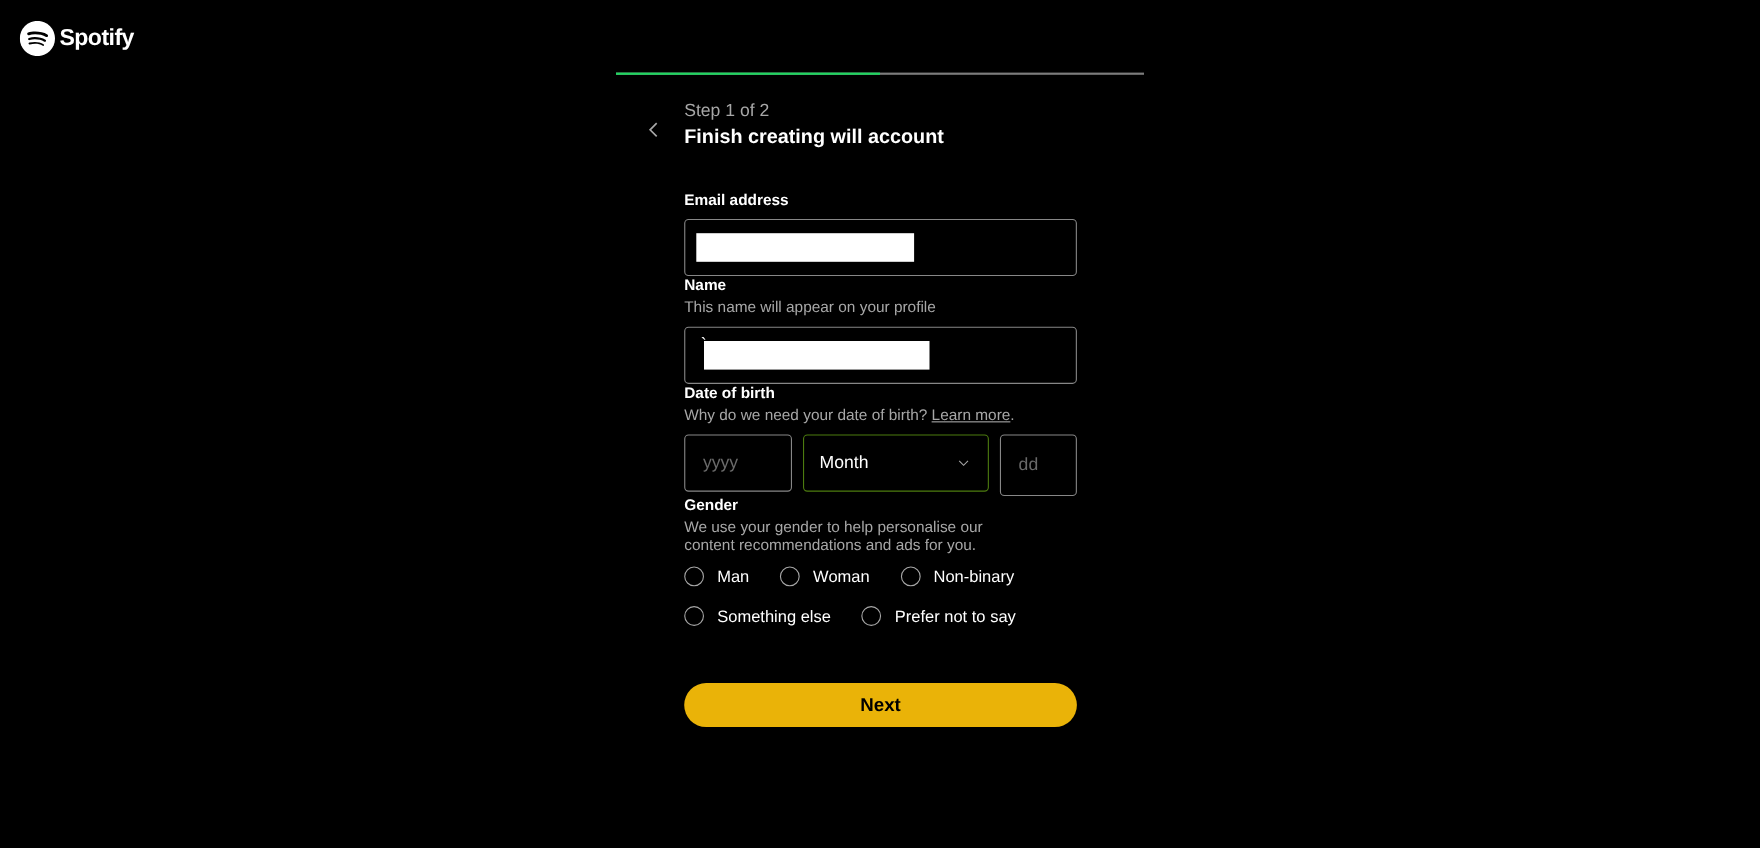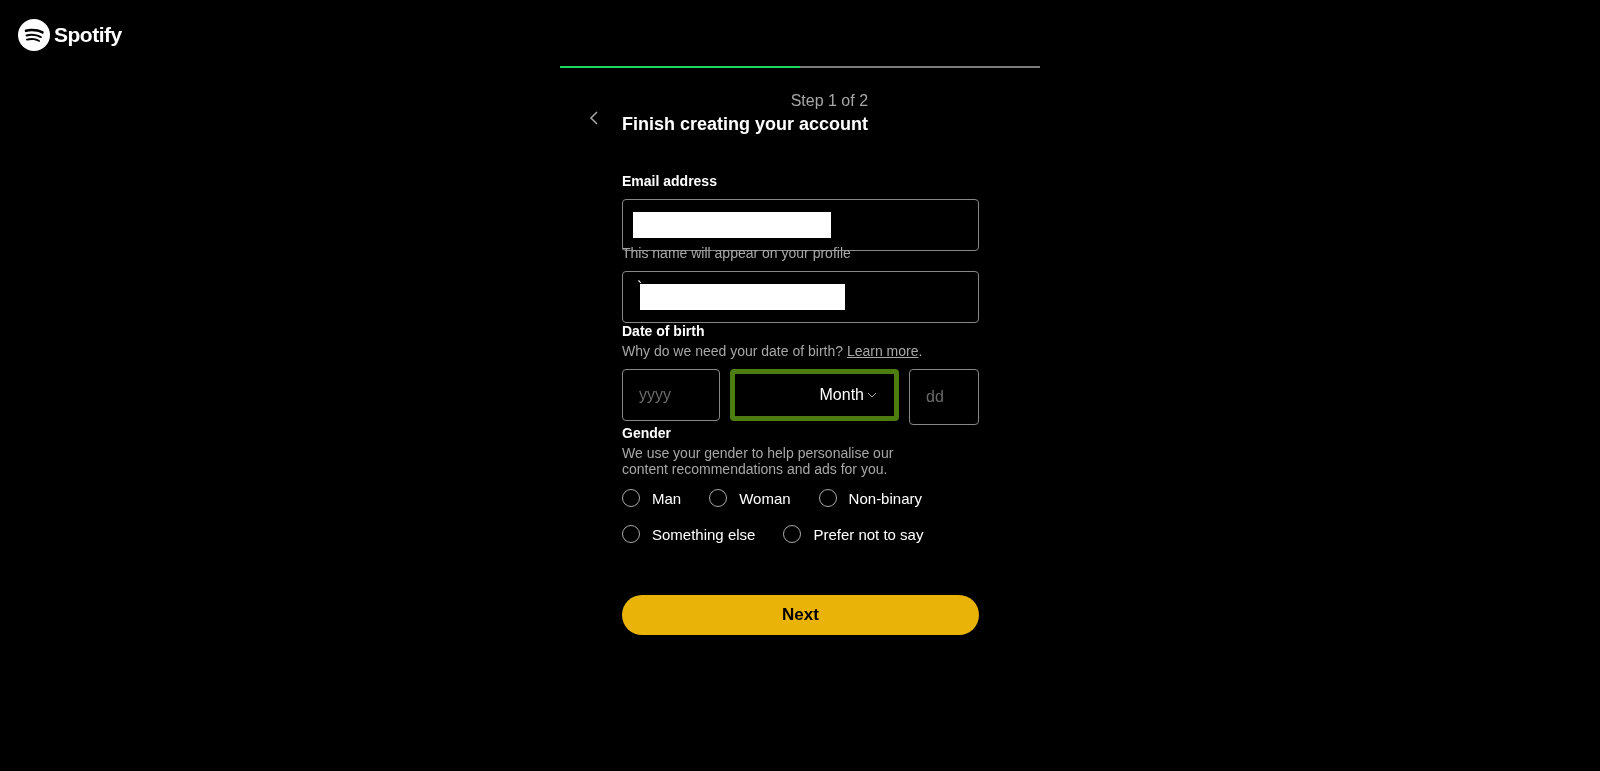--- a/index.html
+++ b/index.html
@@ -48,21 +48,20 @@
       height: 100%;
       width: 50%;
       background: #1ed760;
     }
     .step-head {
       display: flex;
       align-items: flex-start;
       gap: 16px;
       margin-bottom: 38px;
       margin-left: 22px;
-      text-align: right;
     }
     .back-chevron {
       width: 24px;
       height: 24px;
       color: #a7a7a7;
       margin-top: 14px;
       cursor: pointer;
     }
     .step-label {
       color: #a7a7a7;
@@ -123,28 +122,28 @@
       font-size: 16px;
       padding: 0 16px;
     }
     .dob-year::placeholder, .dob-day::placeholder {
       color: #6a6a6a;
     }
     .dob-month {
       flex: 1;
       height: 52px;
       background: transparent;
-      border: 5px solid #4d7c0f;
+      border: 1px solid #4d7c0f;
       border-radius: 4px;
       color: #fff;
       font-size: 16px;
       padding: 10px 14px;
       display: flex;
       align-items: center;
-      justify-content: flex-end;
+      justify-content: space-between;
       cursor: pointer;
     }
     .dob-month svg {
       width: 16px;
       height: 16px;
       color: #a7a7a7;
     }
     .dob-day {
       width: 70px;
       height: 56px;
@@ -204,33 +203,34 @@
   <div class="progress">
     <div class="progress-fill"></div>
   </div>
 
   <div class="step-head">
     <svg class="back-chevron" viewBox="0 0 24 24">
         <path d="M15 18l-6-6 6-6" stroke="currentColor" stroke-width="1.5" fill="none"></path>
       </svg>
     <div>
       <div class="step-label">Step 1 of 2</div>
-      <div class="step-title">Finish creating your account</div>
+      <div class="step-title">Finish creating will account</div>
     </div>
   </div>
 
   <div class="form">
     <div class="field-group">
       <label class="label">Email address</label>
       <div class="input-redacted">
         <div class="redacted-box" style="width:198px"></div>
       </div>
     </div>
 
     <div class="field-group">
+      <label class="label">Name</label>
       <div class="sublabel">This name will appear on your profile</div>
       <div class="input-redacted">
         <span style="position:relative;top:-9px;left:4px">`</span>
         <div class="redacted-box" style="width:205px;margin-left:2px"></div>
       </div>
     </div>
 
     <div class="field-group">
       <label class="label">Date of birth</label>
       <div class="sublabel">

